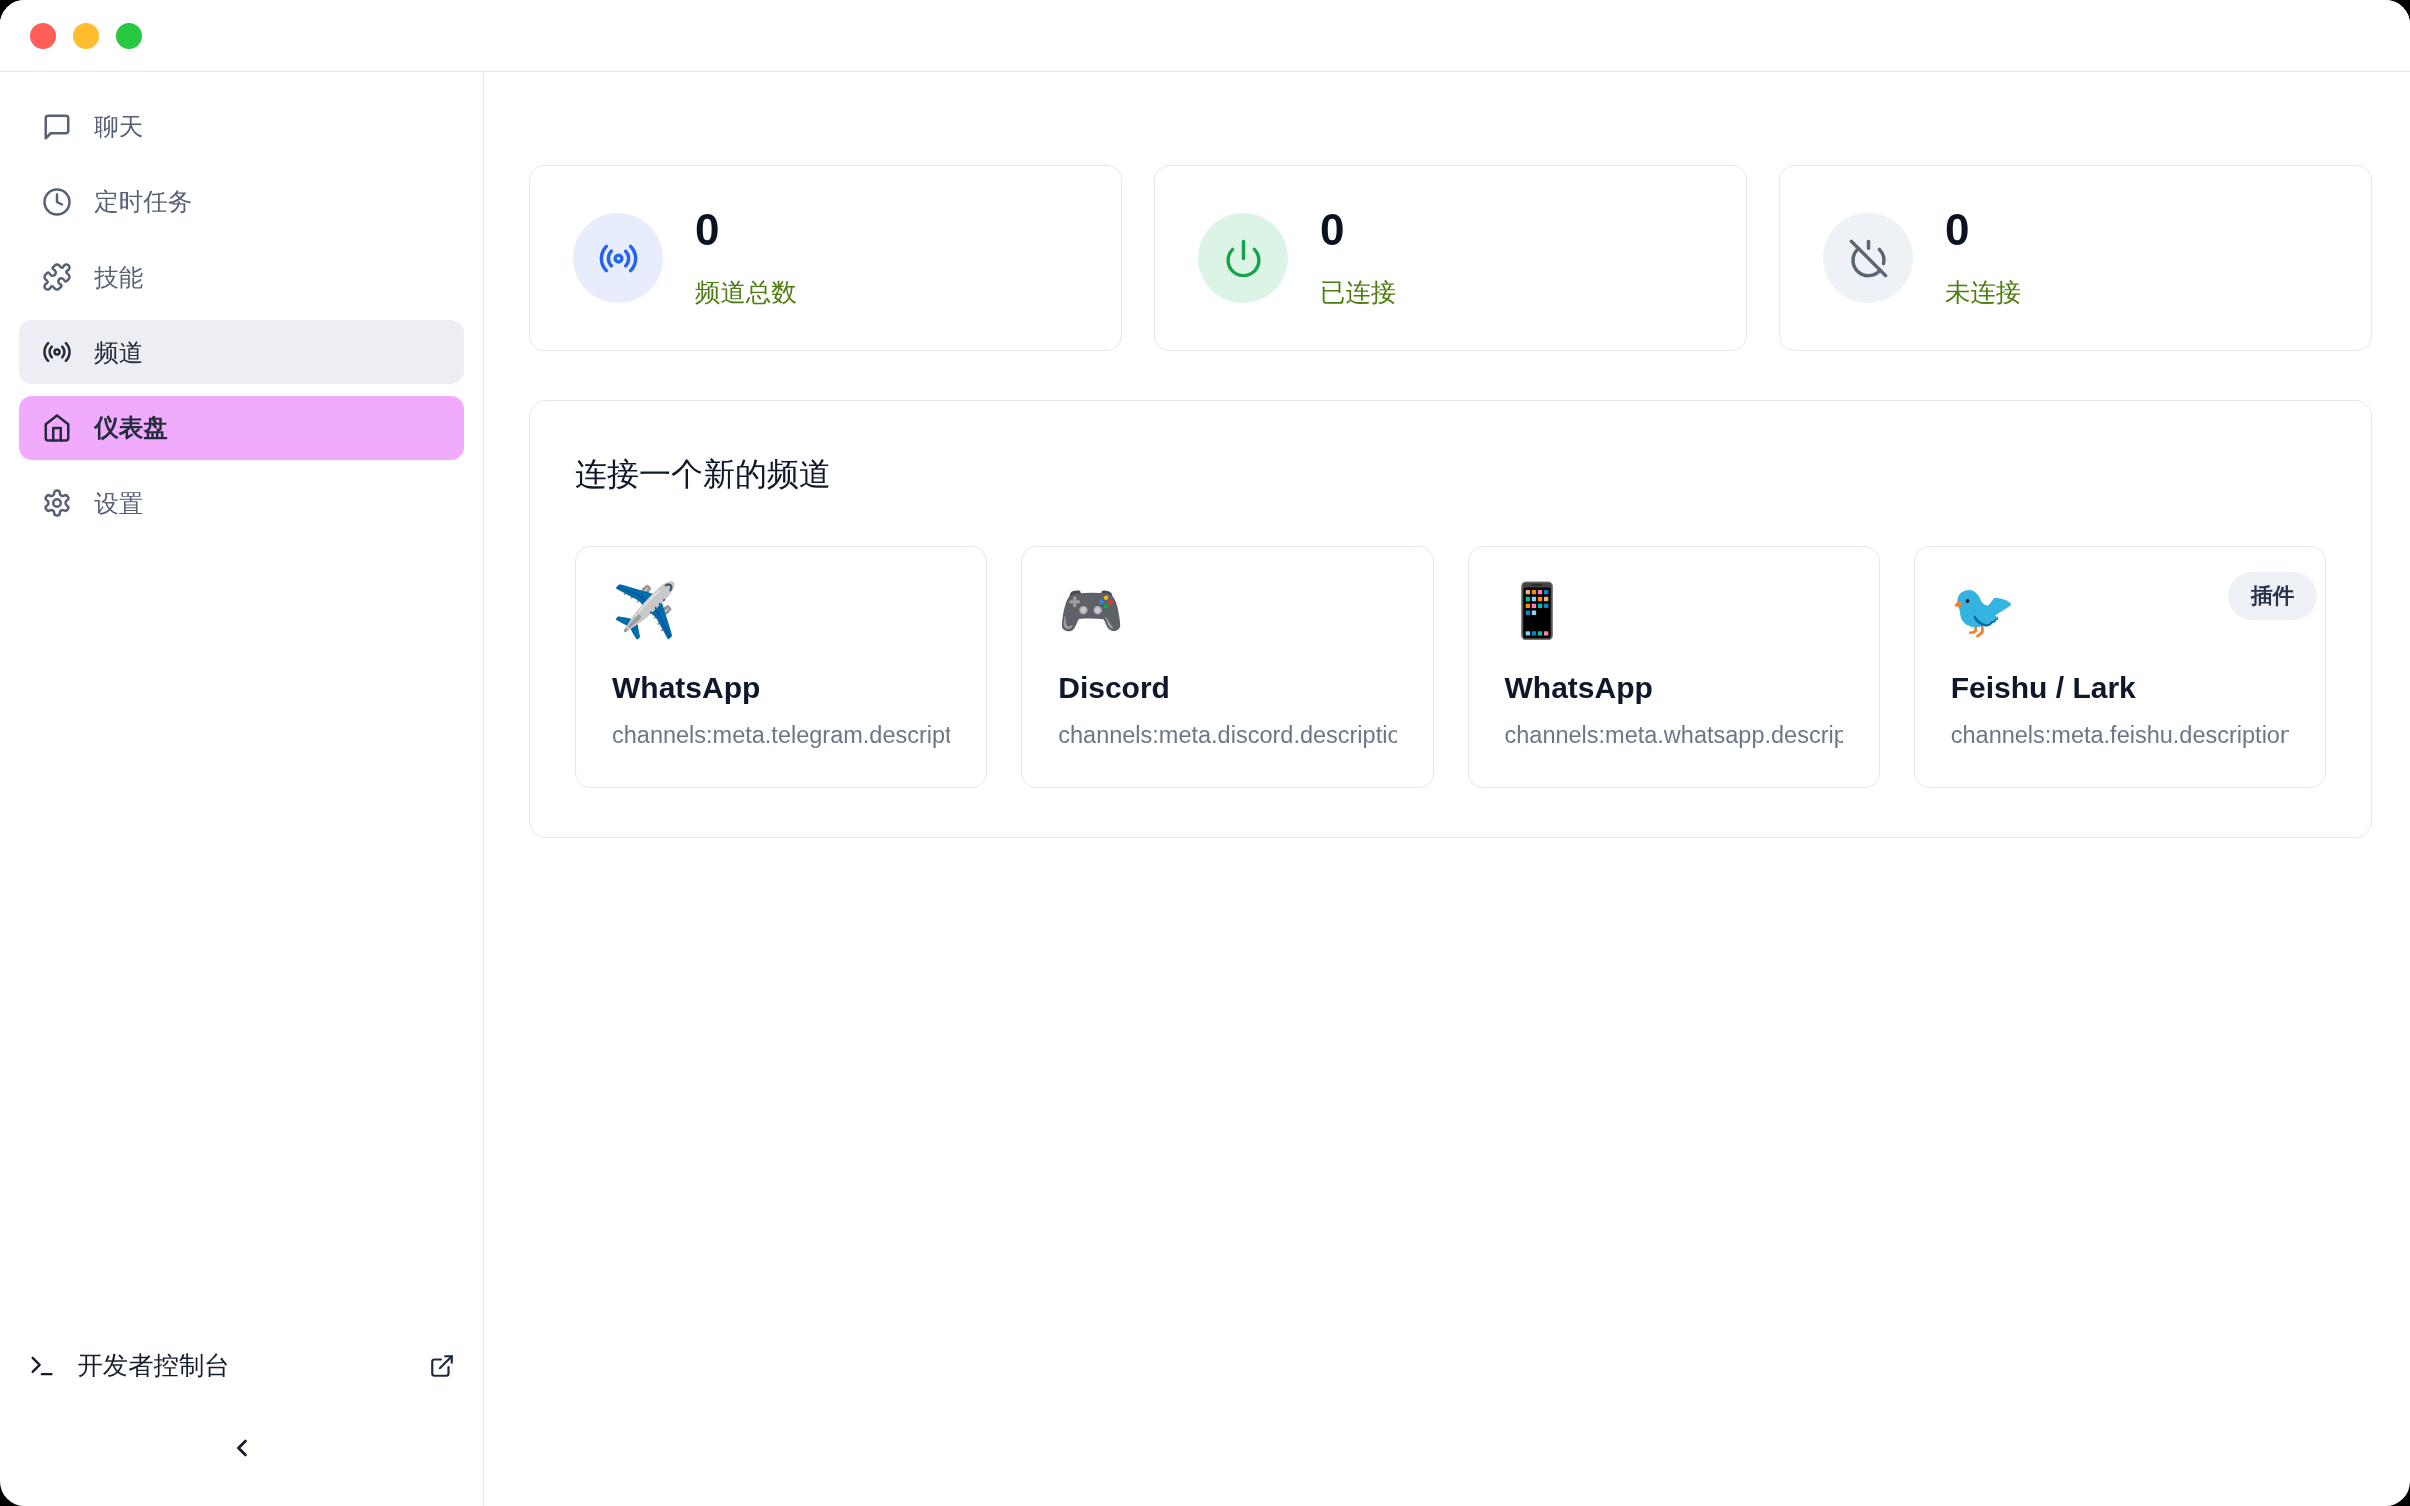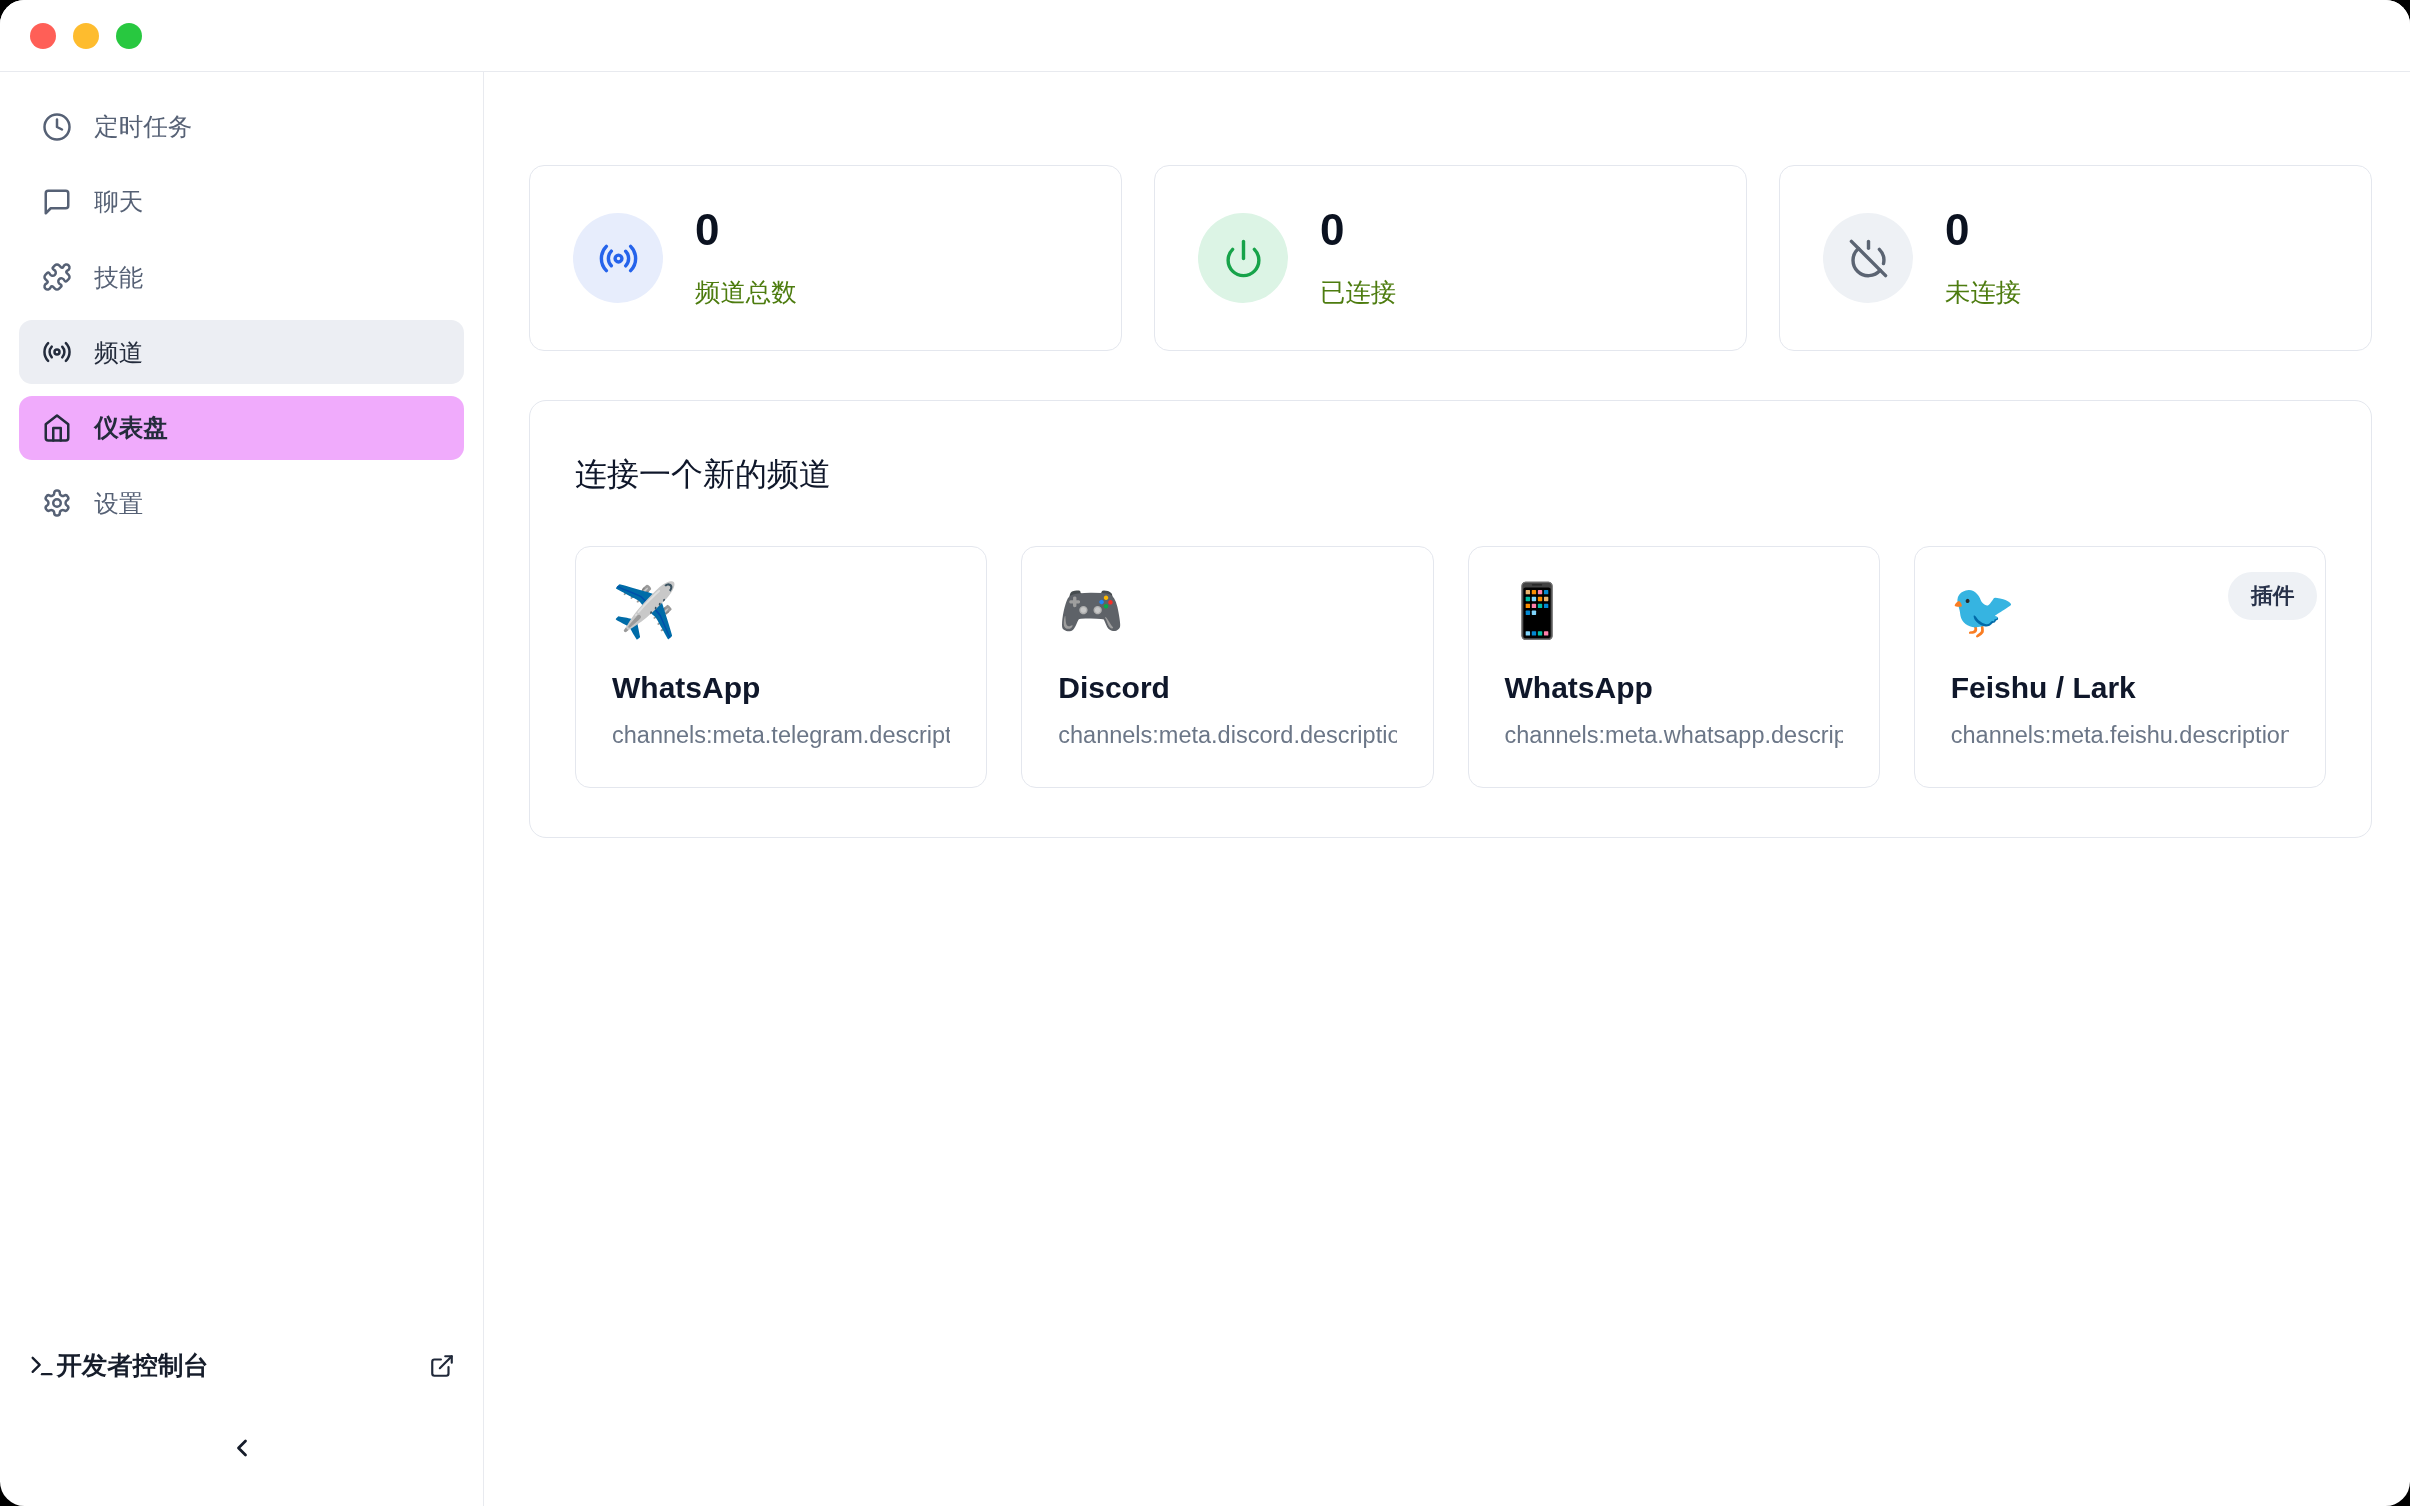--- a/index.html
+++ b/index.html
@@ -15,21 +15,21 @@
 
   .content { flex:1; display:flex; min-height:0; }
 
   
   .sidebar { width:484px; flex:0 0 484px; border-right:0.9px solid #e8eaef; display:flex; flex-direction:column; padding:22.6px 19px 26px; }
   .nav-item { height:64px; margin-bottom:11.3px; border-radius:13px; display:flex; align-items:center; gap:22.6px; padding:0 22.6px; font-size:24.5px; color:#566175; cursor:pointer; }
   .nav-item svg { width:30px; height:30px; stroke:currentColor; fill:none; stroke-width:2; stroke-linecap:round; stroke-linejoin:round; flex:0 0 30px; }
   .nav-item.active { background:#eceef3; color:#242c3c; font-weight:400; }
   .nav-item.highlight { background:#f0abfc; color:#242c3c; font-weight:600; }
   .sidebar-spacer { flex:1; }
-  .dev-console { display:flex; align-items:center; padding:0 9.4px; font-size:25.4px; font-weight:700; color:#161d2b; cursor:pointer; }
+  .dev-console { display:flex; align-items:center; gap:21px; padding:0 9.4px; font-size:25.4px; font-weight:400; color:#161d2b; cursor:pointer; }
   .dev-console svg { width:28px; height:28px; stroke:currentColor; fill:none; stroke-width:2; stroke-linecap:round; stroke-linejoin:round; }
   .dev-console .ext { margin-left:auto; width:26px; height:26px; color:#20293a; }
   .collapse-btn { margin:38px auto 5.6px; width:53px; height:53px; border:none; background:transparent; color:#161d2b; display:flex; align-items:center; justify-content:center; cursor:pointer; }
   .collapse-btn svg { width:28px; height:28px; stroke:currentColor; fill:none; stroke-width:2.4; stroke-linecap:round; stroke-linejoin:round; }
 
   
   .main { flex:1; padding:55px 38px 0 45px; overflow:hidden; }
   .page-header { display:flex; justify-content:space-between; align-items:flex-start; }
   .page-title { font-size:44px; font-weight:700; color:#0f172a; letter-spacing:0.9px; }
   .page-subtitle { margin-top:15px; font-size:26px; color:#66718a; }
@@ -71,30 +71,30 @@
     <span class="dot red"></span>
     <span class="dot yellow"></span>
     <span class="dot green"></span>
   </div>
 
   <div class="content">
 
     <aside class="sidebar">
       <div class="nav-item">
         <svg viewBox="0 0 24 24">
+            <path d="M21 15a2 2 0 0 1-2 2H7l-4 4V5a2 2 0 0 1 2-2h14a2 2 0 0 1 2 2z"></path>
+          </svg>
+        <span>聊天</span>
+      </div>
+      <div class="nav-item">
+        <svg viewBox="0 0 24 24">
             <circle cx="12" cy="12" r="10"></circle>
             <polyline points="12 6 12 12 16 14"></polyline>
           </svg>
         <span>定时任务</span>
-      </div>
-      <div class="nav-item">
-        <svg viewBox="0 0 24 24">
-            <path d="M21 15a2 2 0 0 1-2 2H7l-4 4V5a2 2 0 0 1 2-2h14a2 2 0 0 1 2 2z"></path>
-          </svg>
-        <span>聊天</span>
       </div>
       <div class="nav-item">
         <svg viewBox="0 0 24 24">
             <path d="M19.439 7.85c-.049.322.059.648.289.878l1.568 1.568c.47.47.706 1.087.706 1.704s-.235 1.233-.706 1.704l-1.611 1.611a.98.98 0 0 1-.837.276c-.47-.07-.802-.48-.968-.925a2.501 2.501 0 1 0-3.214 3.214c.446.166.855.497.925.968a.979.979 0 0 1-.276.837l-1.61 1.61a2.404 2.404 0 0 1-1.705.707 2.402 2.402 0 0 1-1.704-.706l-1.568-1.568a1.026 1.026 0 0 0-.877-.29c-.493.074-.84.504-1.02.968a2.5 2.5 0 1 1-3.237-3.237c.464-.18.894-.527.967-1.02a1.026 1.026 0 0 0-.289-.877l-1.568-1.568A2.402 2.402 0 0 1 1.998 12c0-.617.236-1.234.706-1.704L4.23 8.77c.24-.24.581-.353.917-.303.515.077.877.528 1.073 1.01a2.5 2.5 0 1 0 3.259-3.259c-.482-.196-.933-.558-1.01-1.073-.05-.336.062-.676.303-.917l1.525-1.525A2.402 2.402 0 0 1 12 1.998c.617 0 1.234.236 1.704.706l1.568 1.568c.23.23.556.338.877.29.493-.074.84-.504 1.02-.968a2.5 2.5 0 1 1 3.237 3.237c-.464.18-.894.527-.967 1.02z"></path>
           </svg>
         <span>技能</span>
       </div>
       <div class="nav-item active">
         <svg viewBox="0 0 24 24">
             <circle cx="12" cy="12" r="2"></circle>

